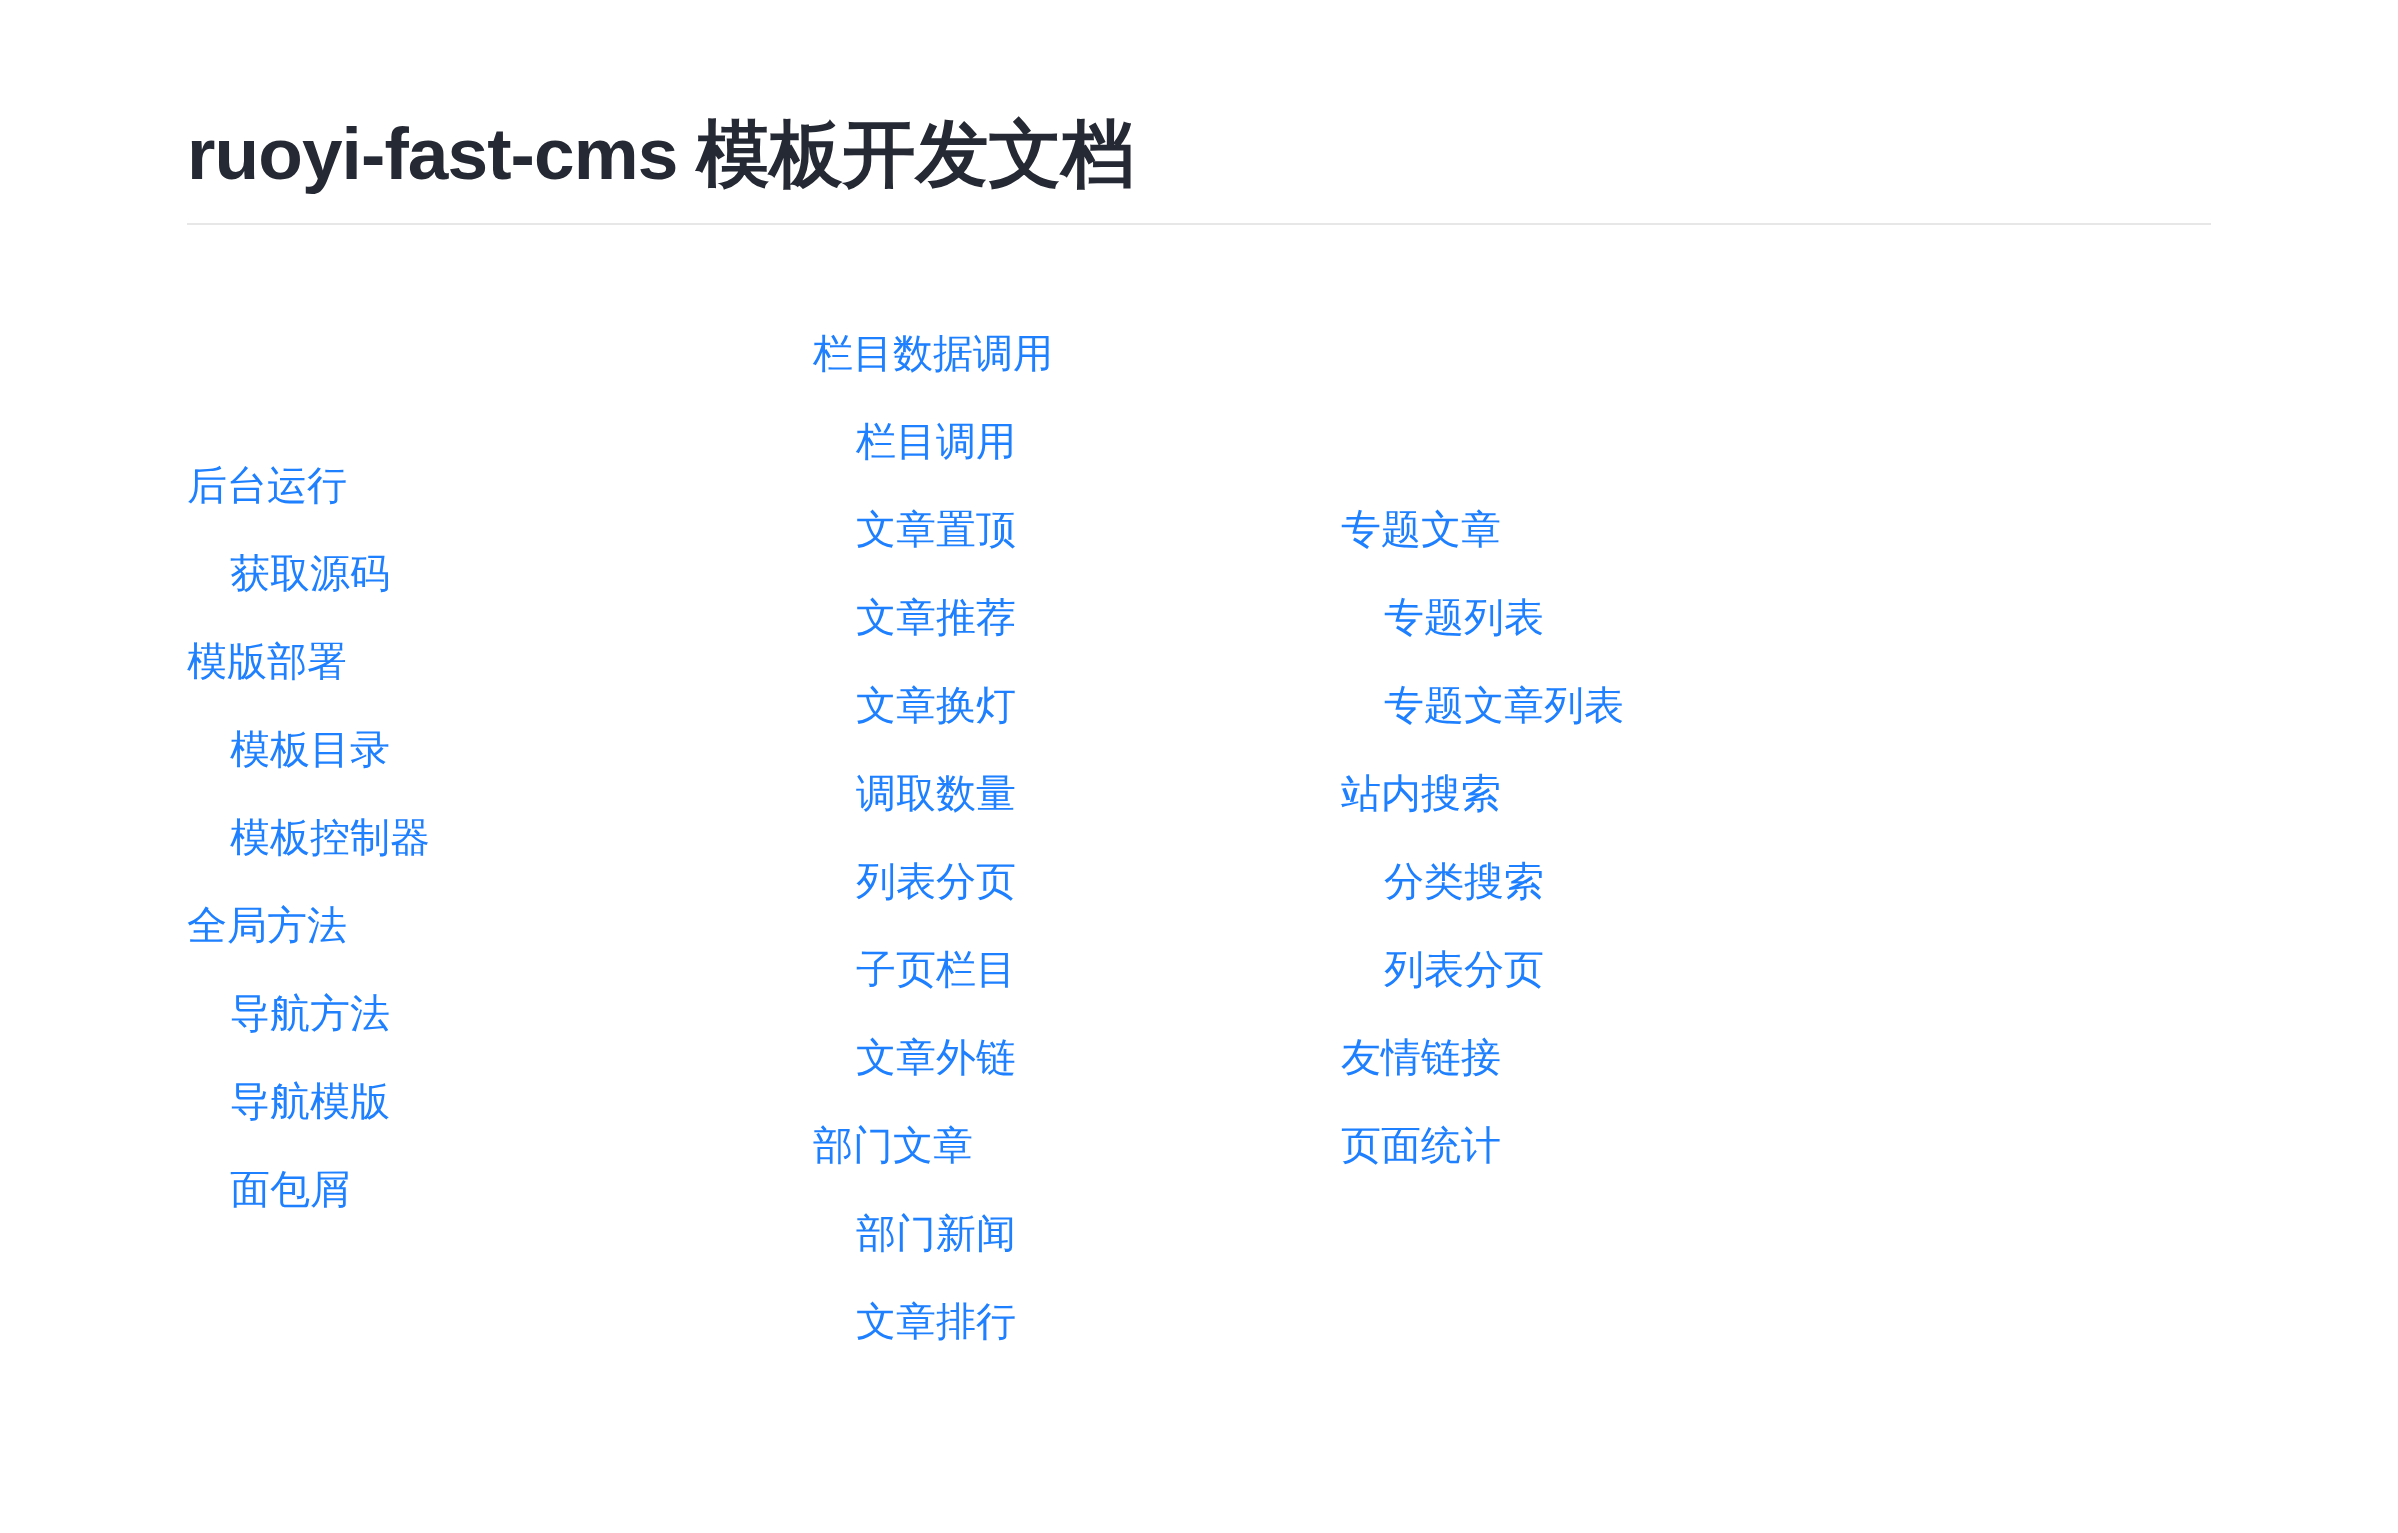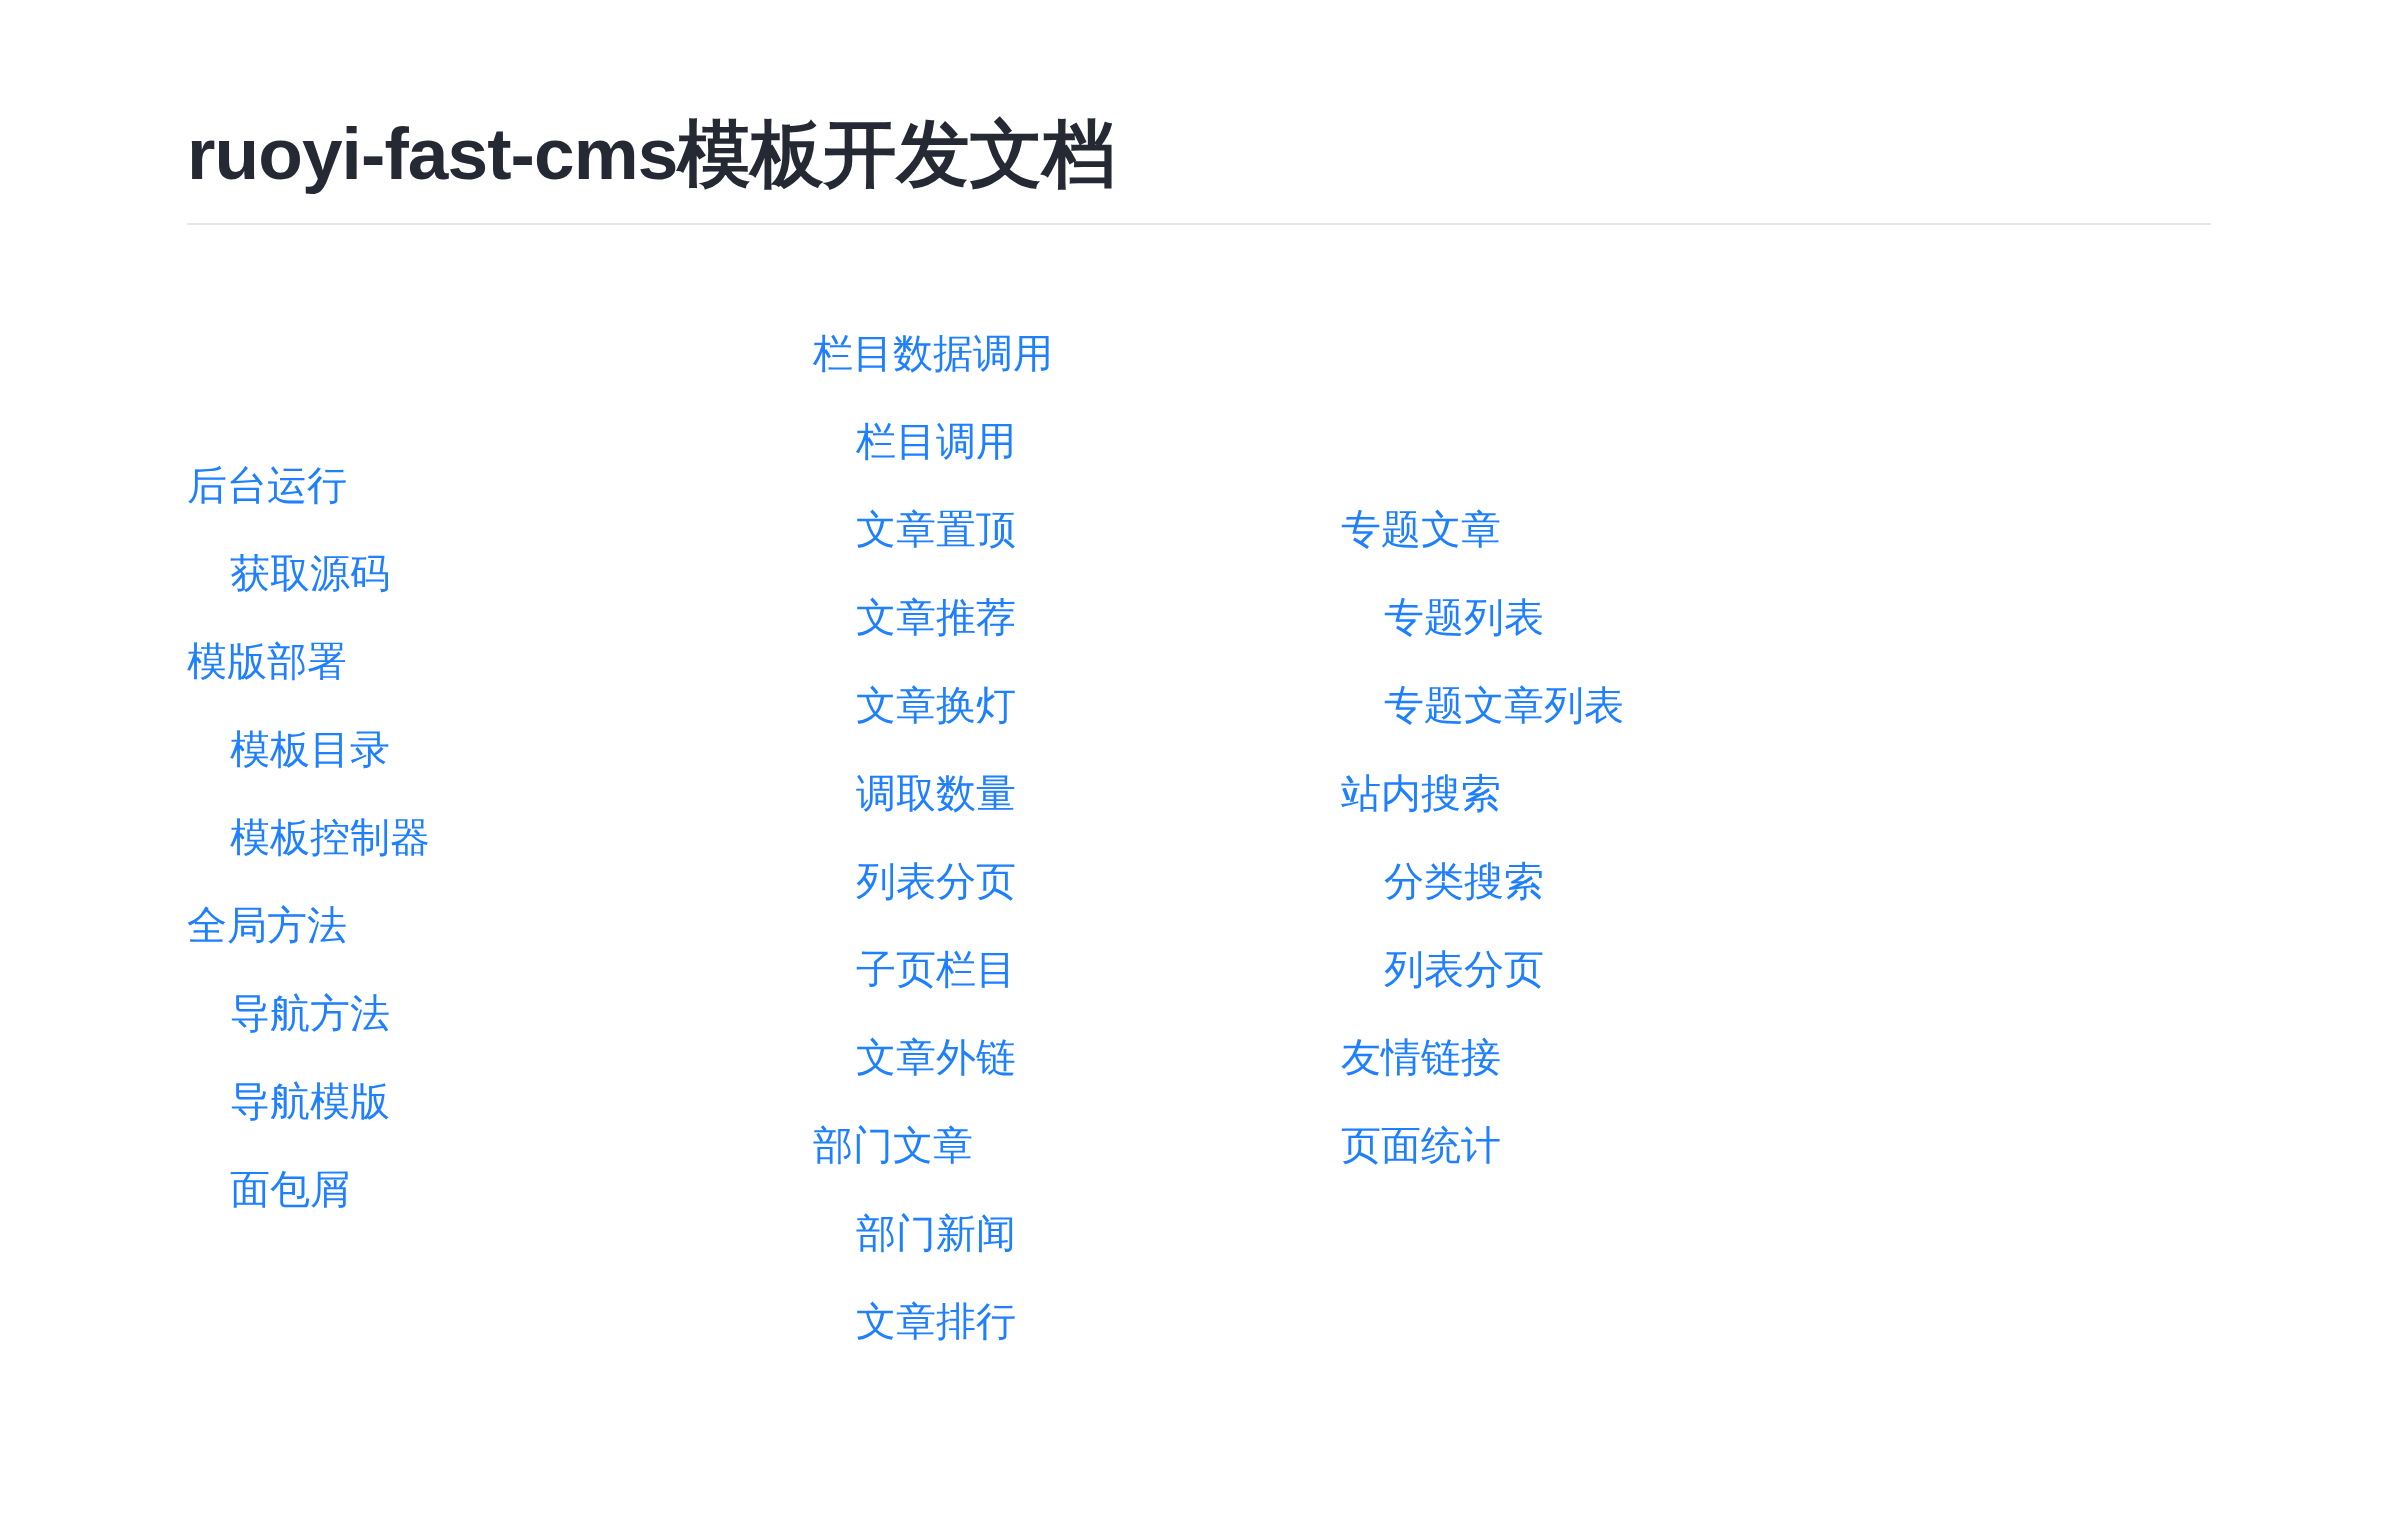--- a/index.html
+++ b/index.html
@@ -15,21 +15,21 @@
     -webkit-font-smoothing:antialiased;
   }
   .page{padding:0 187px;box-sizing:border-box;width:100%;}
   .title{
     margin:0;padding-top:109px;
     font-size:73px;line-height:89px;
     color:var(--title-color);
     white-space:nowrap;
   }
   .title-en{font-weight:700;letter-spacing:-0.9px;margin-top:8px;}
-  .title-zh{font-weight:600;}
+  .title-zh{font-weight:600;margin-left:19px;}
   .divider{
     margin:24.5px 0 0 0;border:none;height:0;
     border-top:2.8px solid var(--divider-color);
   }
   .toc{
     display:flex;flex-direction:row;align-items:center;
     margin-top:98px;
   }
   .toc-col{margin:0;padding:0;list-style:none;flex:0 0 auto;}
   .toc-col-1{width:626px;}

